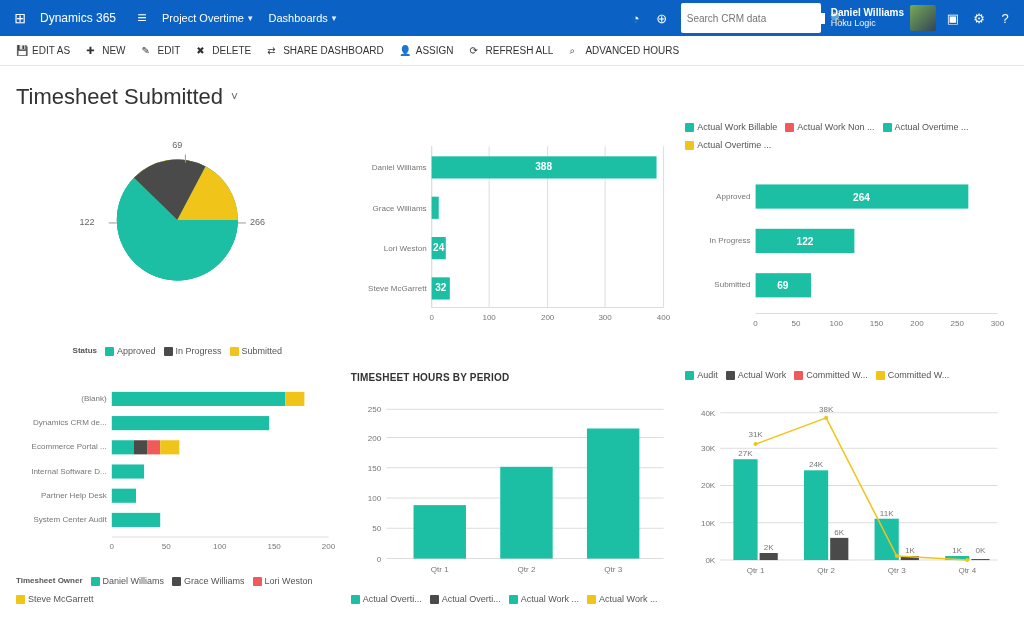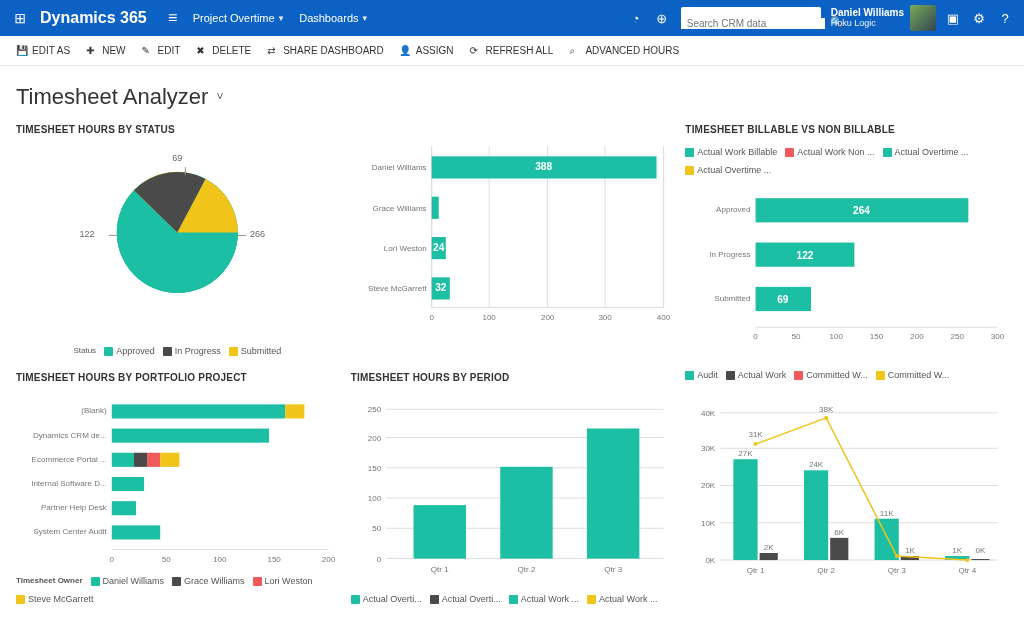--- a/index.html
+++ b/index.html
@@ -1,25 +1,25 @@
 <!DOCTYPE html>
 <html><head>
 <meta charset="utf-8">
 <style>
   * { box-sizing: border-box; margin: 0; padding: 0; font-family: "Segoe UI", Arial, sans-serif; }
   body { background: #fff; width: 1024px; height: 618px; overflow: hidden; font-size: 11px; color: #333; }
   .topbar { background: #0b62c4; height: 36px; display: flex; align-items: center; color: #fff; padding: 0 6px; }
   .grid-icon { width: 28px; text-align: center; font-size: 14px; cursor: pointer; }
-  .brand { font-size: 16px; font-weight: 700; padding: 0 14px 0 6px; }
+  .brand { font-size: 12px; font-weight: 400; padding: 0 14px 0 6px; }
   .tb-sep { width: 24px; text-align: center; font-size: 16px; cursor: pointer; }
   .tb-item { padding: 0 8px; font-size: 11px; cursor: pointer; display: flex; align-items: center; }
   .tb-caret::after { content: "▾"; font-size: 9px; margin-left: 4px; opacity: .9; }
   .tb-spacer { flex: 1; }
   .tb-ico { width: 26px; text-align: center; font-size: 13px; cursor: pointer; }
-  .search { background: #fff; display: flex; align-items: flex-end; height: 22px; width: 140px; border-radius: 2px; margin: 0 6px; }
+  .search { background: #fff; display: flex; align-items: center; height: 30px; width: 140px; border-radius: 2px; margin: 0 6px; }
   .search input { border: none; flex: 1; font-size: 10px; padding: 0 6px; outline: none; color: #333; }
   .search span { font-size: 11px; padding: 0 6px; color: #333; cursor: pointer; }
   .user { display: flex; align-items: center; gap: 6px; padding: 0 4px; font-size: 10px; line-height: 11px; cursor: pointer; }
   .user .name { font-weight: 600; }
   .user .org { font-size: 9px; opacity: .95; }
   .avatar { width: 26px; height: 26px; background: linear-gradient(135deg,#7a5,#345); border-radius: 2px; }
   .cmdbar { height: 30px; border-bottom: 1px solid #e6e6e6; display: flex; align-items: center; padding: 0 10px; gap: 4px; }
   .cmd { display: flex; align-items: center; gap: 4px; padding: 2px 6px; font-size: 10px; color: #333; cursor: pointer; }
   .cmd-ico { width: 12px; height: 12px; display: inline-block; }
   .title-row { padding: 18px 16px 4px; display: flex; align-items: center; gap: 8px; }
@@ -98,28 +98,27 @@
       <span class="cmd-ico">⟳</span>
       <span>REFRESH ALL</span>
     </div>
   <div class="cmd">
       <span class="cmd-ico">⌕</span>
       <span>ADVANCED HOURS</span>
     </div>
 </div>
 
 <div class="title-row">
-  <div class="title">Timesheet Analyzer</div>
+  <div class="title">Timesheet Submitted</div>
   <div class="title-caret">˅</div>
 </div>
 
 <div class="dash">
 
   <div class="card">
-    <div class="card-title">TIMESHEET HOURS BY STATUS</div>
     <div class="chart-area">
       <svg viewBox="0 0 320 190">
         <g transform="translate(160,85)">
 
           <path d="M0,0 L60,0 A60,60 0 1 1 -29.5,-52.2 Z" fill="#1cbfa3"></path>
 
           <path d="M0,0 L-29.5,-52.2 A60,60 0 0 1 52.2,-29.5 Z" fill="#f0c419"></path>
 
           <path d="M0,0 L-29.5,-52.2 A60,60 0 0 1 14.3,-58.3 Z" fill="#f0c419"></path>
           <path d="M0,0 L14.3,-58.3 A60,60 0 0 1 60,0 Z" fill="#f0c419" opacity="0"></path>
@@ -141,21 +140,21 @@
         </g>
         <text x="232" y="90" class="pie-lbl">266</text>
         <line x1="220" y1="88" x2="228" y2="88" stroke="#999"></line>
         <text x="78" y="90" class="pie-lbl" text-anchor="end">122</text>
         <line x1="100" y1="88" x2="92" y2="88" stroke="#999"></line>
         <text x="160" y="14" class="pie-lbl" text-anchor="middle">69</text>
         <line x1="168" y1="28" x2="168" y2="20" stroke="#999"></line>
       </svg>
     </div>
     <div class="legend" style="justify-content:center">
-      <span style="font-weight:400;font-size:8px">Status</span>
+      <span style="font-weight:700;font-size:8px">Status</span>
       <span class="lg">
           <span class="sw" style="background:#1cbfa3"></span>
           <span>Approved</span>
         </span>
       <span class="lg">
           <span class="sw" style="background:#4a4a4a"></span>
           <span>In Progress</span>
         </span>
       <span class="lg">
           <span class="sw" style="background:#f0c419"></span>
@@ -202,21 +201,20 @@
             <text x="87" y="114" class="bar-val" text-anchor="middle">24</text>
           <text x="75" y="154" text-anchor="end" class="bar-lbl">Steve McGarrett</text>
           <rect x="80" y="140" width="18" height="22" fill="#1cbfa3"></rect>
             <text x="89" y="154" class="bar-val" text-anchor="middle">32</text>
         </g>
       </svg>
     </div>
   </div>
 
   <div class="card">
-    <div class="card-title">TIMESHEET BILLABLE vs NON BILLABLE</div>
     <div class="legend">
       <span class="lg">
           <span class="sw" style="background:#1cbfa3"></span>
           <span>Actual Work Billable</span>
         </span>
       <span class="lg">
           <span class="sw" style="background:#f05a5a"></span>
           <span>Actual Work Non ...</span>
         </span>
       <span class="lg">
@@ -261,21 +259,20 @@
         <rect x="70" y="66" width="98" height="24" fill="#1cbfa3"></rect>
           <text x="119" y="82" class="bar-val" text-anchor="middle">122</text>
         <text x="65" y="124" text-anchor="end" class="bar-lbl">Submitted</text>
         <rect x="70" y="110" width="55" height="24" fill="#1cbfa3"></rect>
           <text x="97" y="126" class="bar-val" text-anchor="middle">69</text>
       </svg>
     </div>
   </div>
 
   <div class="card">
-    <div class="card-title">TIMESHEET HOURS BY PORTFOLIO PROJECT</div>
     <div class="chart-area">
       <svg viewBox="0 0 320 175">
         <g class="axis">
           <line x1="95" y1="155" x2="310" y2="155" class="axis-ln"></line>
           <text x="95" y="167" text-anchor="middle">0</text>
           <text x="149" y="167" text-anchor="middle">50</text>
           <text x="202" y="167" text-anchor="middle">100</text>
           <text x="256" y="167" text-anchor="middle">150</text>
           <text x="310" y="167" text-anchor="middle">200</text>
         </g>

